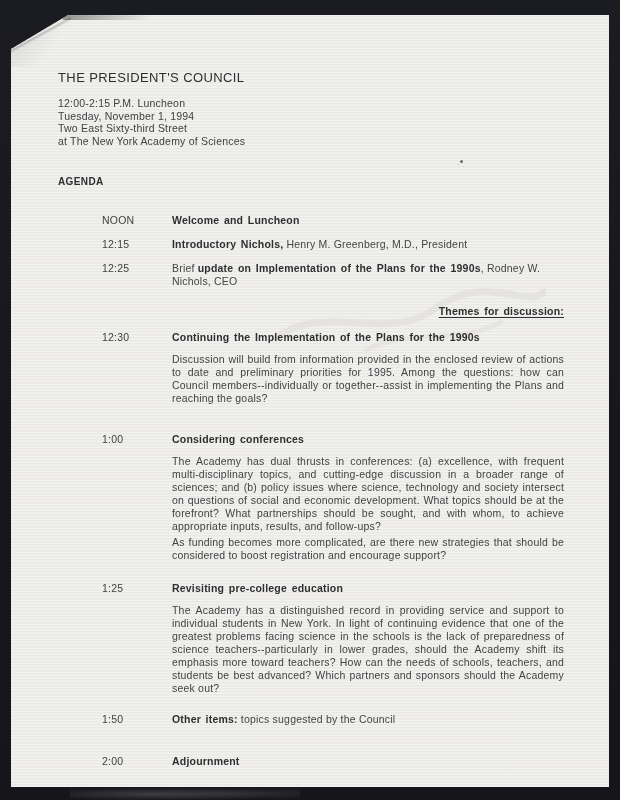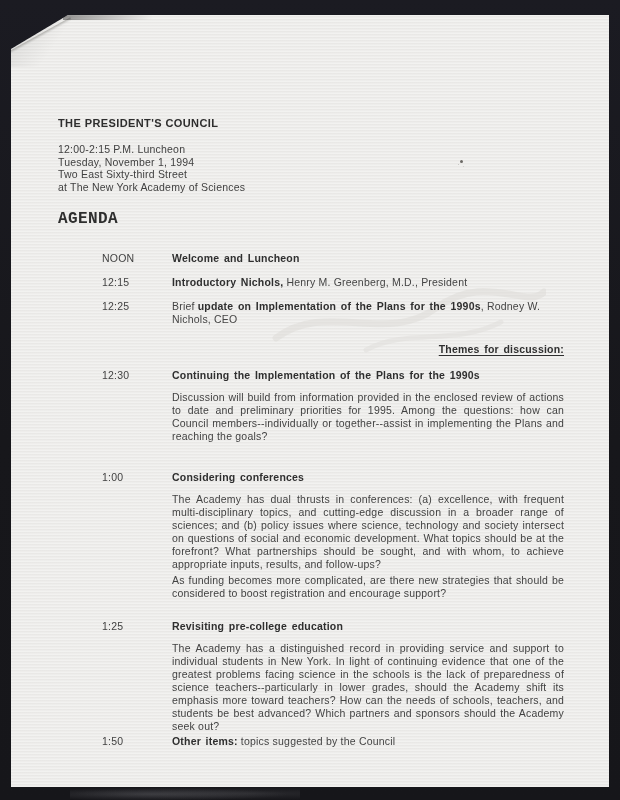--- a/index.html
+++ b/index.html
@@ -54,28 +54,28 @@
   }
   .ghost {
     position: absolute; left: 235px; top: 265px; opacity: 0.5;
     pointer-events: none;
   }
   .content {
     position: absolute; left: 47px; top: 0; width: 506px;
     font-size: 10.5px; letter-spacing: 0.2px; line-height: 13px;
   }
   .doc-title {
-    margin-top: 102px;
-    font-weight: bold; font-size: 11px; letter-spacing: 0.4px;
+    margin-top: 56px;
+    font-weight: normal; font-size: 13px; letter-spacing: 0.4px;
     color: #2e2e2e;
   }
   .meta { margin-top: 13px; line-height: 12.6px; color: #414141; }
   .agenda-label {
-    margin-top: 20px; font-weight: bold; font-size: 16px;
-    letter-spacing: 0.4px; color: #2e2e2e; font-family: Liberation Mono, monospace;
+    margin-top: 28px; font-weight: bold; font-size: 10px;
+    letter-spacing: 0.4px; color: #2e2e2e;
   }
   .row { display: flex; }
   .row .time { width: 70px; flex-shrink: 0; color: #414141; padding-left: 44px; }
   .row .desc { width: 426px; }
   .b { font-weight: bold; color: #2f2f2f; word-spacing: 1.5px; }
   .desc .plain { color: #444444; }
   .para {
     text-align: justify; line-height: 12.9px; margin-top: 9px;
     color: #424242;
   }
@@ -155,23 +155,29 @@
       </div>
 
       <div class="row" style="margin-top:20px">
         <div class="time">1:25</div>
         <div class="desc">
           <span class="b">Revisiting pre-college education</span>
           <div class="para">The Academy has a distinguished record in providing service and support to individual students in New York.  In light of continuing evidence that one of the greatest problems facing science in the schools is the lack of preparedness of science teachers--particularly in lower grades, should the Academy shift its emphasis more toward teachers?  How can the needs of schools, teachers, and students be best advanced?  Which partners and sponsors should the Academy seek out?</div>
         </div>
       </div>
 
-      <div class="row" style="margin-top:2px">
+      <div class="row" style="margin-top:18px">
         <div class="time">1:50</div>
         <div class="desc">
           <span class="b">Other items:</span><span class="plain"> topics suggested by the Council</span>
         </div>
       </div>
 
+      <div class="row" style="margin-top:29px">
+        <div class="time">2:00</div>
+        <div class="desc">
+          <span class="b">Adjournment</span>
+        </div>
+      </div>
 
     </div>
   </div>
 </div>
 
 </body></html>

